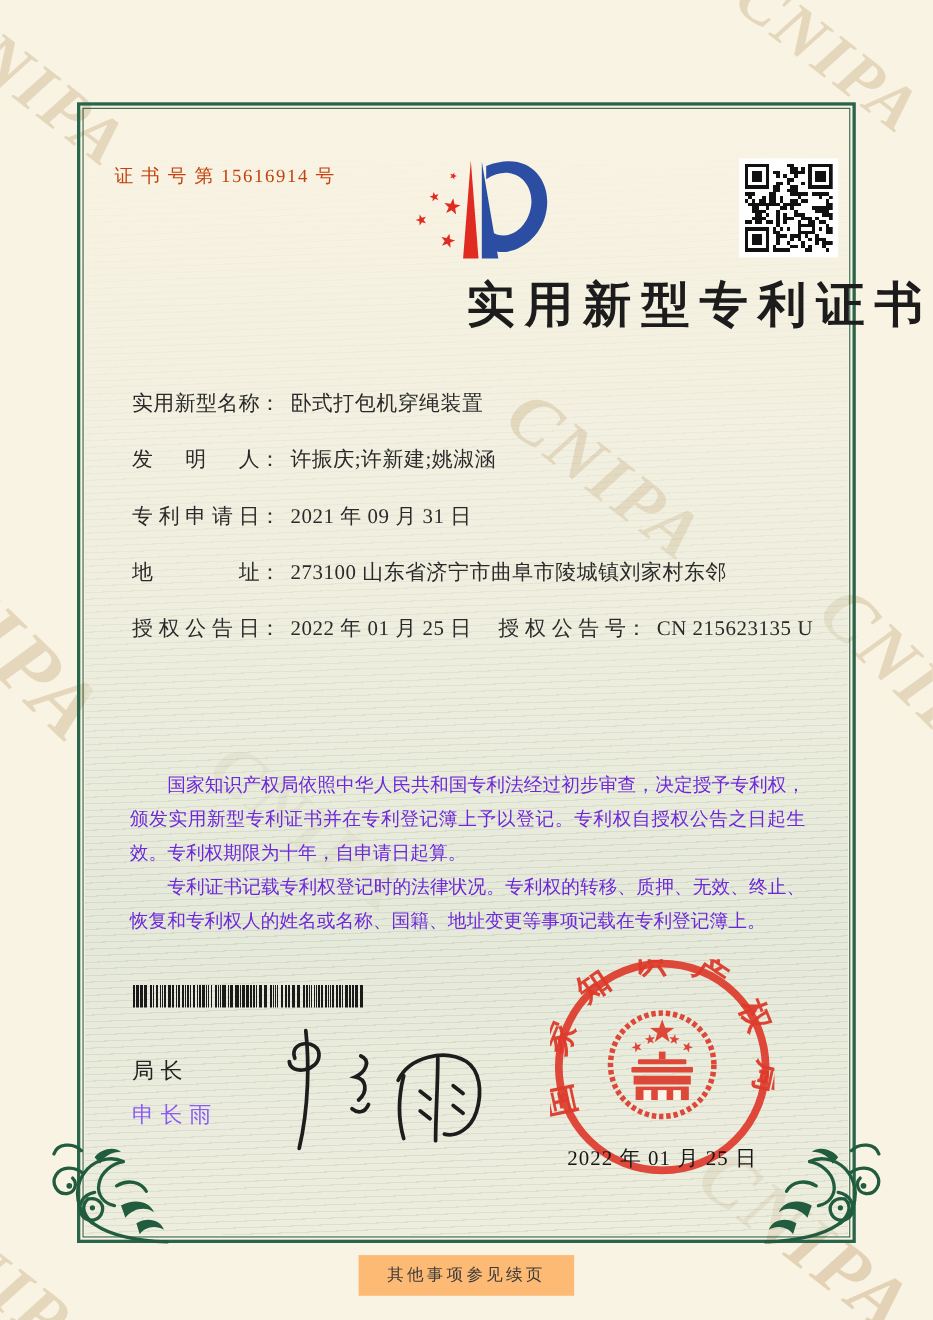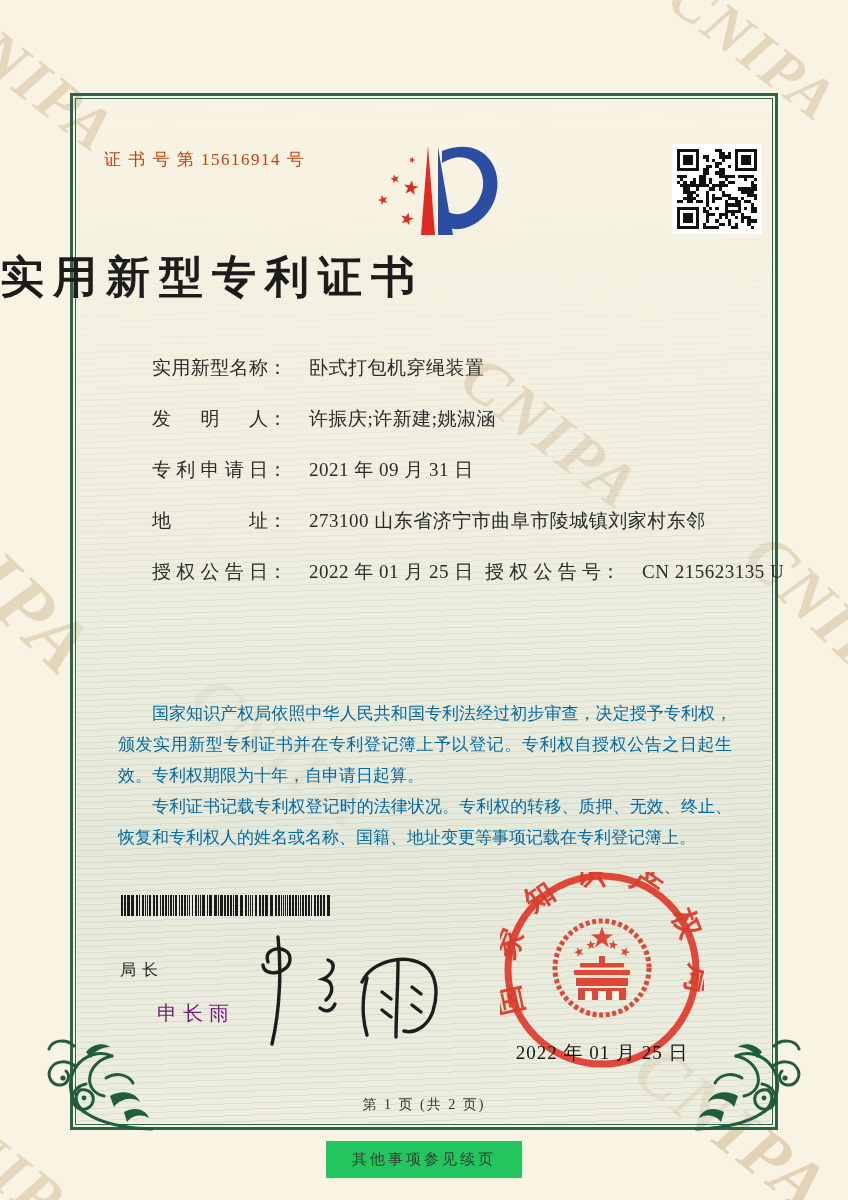--- a/index.html
+++ b/index.html
@@ -54,55 +54,55 @@
   
   .content { position:absolute; inset:0; z-index:3; }
 
   .cert-no { position:absolute; left:104px; top:148px; font-size:17px; letter-spacing:1.5px; color:#c2410c; }
 
   .logo { position:absolute; left:350px; top:134px; width:150px; height:115px; }
   .qr { position:absolute; left:672px; top:144px; width:90px; height:90px; background:#fff; padding:5px; }
   .qr svg { display:block; width:80px; height:80px; }
 
   .title {
-    position:absolute; left:0; right:0; top:248px; text-align:left;
+    position:absolute; left:0; right:0; top:248px; text-align:right;
     font-size:44px; font-weight:600; letter-spacing:9px; color:#1c1c1c;
   }
 
   .fields { position:absolute; left:120px; top:356px; width:620px;
     display:flex; flex-direction:column; gap:27px; }
   .field-row { position:relative; height:24px; font-size:19px; line-height:24px; color:#2a2a2a; white-space:nowrap; }
-  .f-label { display:inline-block; width:116px; text-align:justify; text-align-last:justify; text-justify:inter-character; vertical-align:top;margin-left:32px; }
+  .f-label { display:inline-block; width:116px; text-align:justify; text-align-last:justify; text-justify:inter-character; vertical-align:top; }
   .f-colon { display:inline-block; vertical-align:top; }
-  .f-value { display:inline-block; margin-left:22px; vertical-align:top; letter-spacing:.5px; }
+  .f-value { display:inline-block; margin-left:9px; vertical-align:top; letter-spacing:.5px; }
   .grant-no-group { position:absolute; left:333px; top:0; }
 
   .paragraphs { position:absolute; left:118px; top:698px; width:614px;
-    font-size:17px; line-height:31px; text-align:justify; color:#0369a1; }
+    font-size:17px; line-height:31px; text-align:justify; color:#6d28d9; }
   .paragraphs p { text-indent:2em; }
 
   .barcode { position:absolute; left:120px; top:895px; width:214px; height:21px; }
   .barcode svg { display:block; width:100%; height:100%; }
 
-  .director-title { position:absolute; left:120px; top:960px;  font-size:16px; letter-spacing:6px; color:#222; }
-  .director-name  { position:absolute; left:120px; top:1000px; font-size:20px; letter-spacing:6px; color:#701a75;margin-left:37px; }
+  .director-title { position:absolute; left:120px; top:960px;  font-size:20px; letter-spacing:6px; color:#222; }
+  .director-name  { position:absolute; left:120px; top:1000px; font-size:20px; letter-spacing:6px; color:#8b5cf6; }
 
   .signature { position:absolute; left:236px; top:932px; width:220px; height:118px; }
 
   .seal { position:absolute; left:500px; top:872px; width:204px; height:204px; mix-blend-mode:multiply; }
   .seal svg { position:absolute; inset:0; }
   .seal-date { position:absolute; left:0; right:0; top:168px; text-align:center;
     font-size:19px; color:#161616; letter-spacing:1px; z-index:2; white-space:nowrap; }
 
   .page-footer { position:absolute; left:0; right:0; top:1096px; text-align:center;
     font-size:14px; letter-spacing:2px; color:#333; }
 
   .continuation {
     position:absolute; left:50%; top:1141px; transform:translateX(-50%);
-    background:#22c55e; padding:9px 26px; font-size:15px; letter-spacing:3px; color:#3a3a3a; z-index:3;
+    background:#fdba74; padding:9px 26px; font-size:15px; letter-spacing:3px; color:#3a3a3a; z-index:3;
   }
 
   svg text { font-family:"Liberation Serif","DejaVu Serif",serif; }
 </style>
 </head>
 <body>
 
 <div class="page">
 
   <svg width="0" height="0" style="position:absolute" aria-hidden="true">
@@ -536,17 +536,16 @@
           <path d="M76,106 h52 v8 h-52 Z M78,116 h48 v12 h-48 Z" fill-rule="evenodd"></path>
           <rect x="78" y="116" width="48" height="12"></rect>
           <rect x="85" y="119" width="7" height="9" fill="#fbf6ea"></rect>
           <rect x="98" y="119" width="8" height="9" fill="#fbf6ea"></rect>
           <rect x="112" y="119" width="7" height="9" fill="#fbf6ea"></rect>
         </g>
       </svg>
       <div class="seal-date">2022 年 01 月 25 日</div>
     </div>
 
-    <div class="page-footer">第 1 页 (共 2 页)</div>
   </div>
 
   <div class="continuation">其他事项参见续页</div>
 </div>
 
 </body></html>

